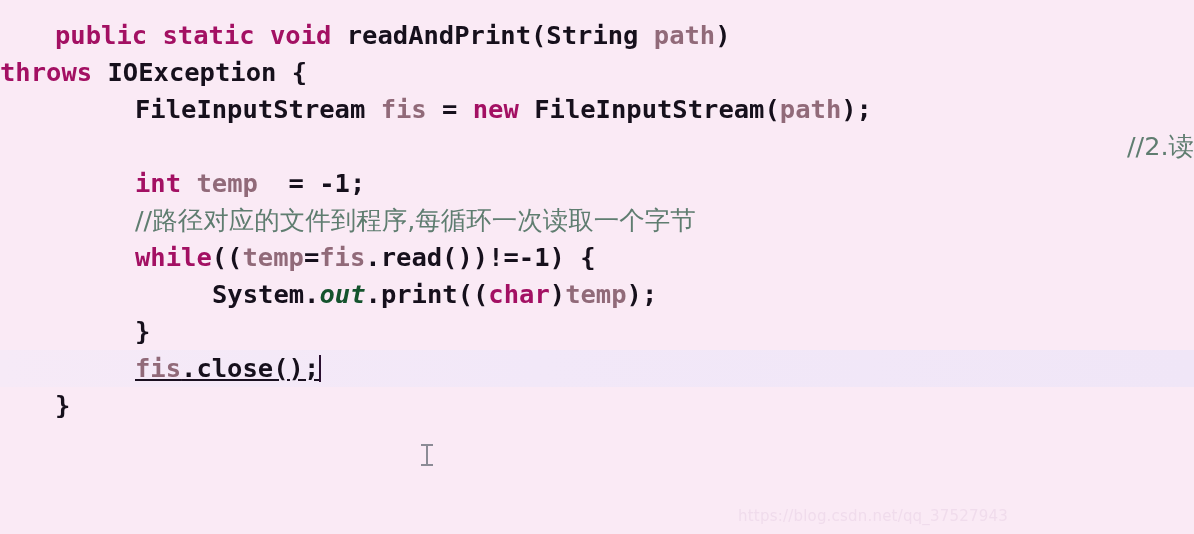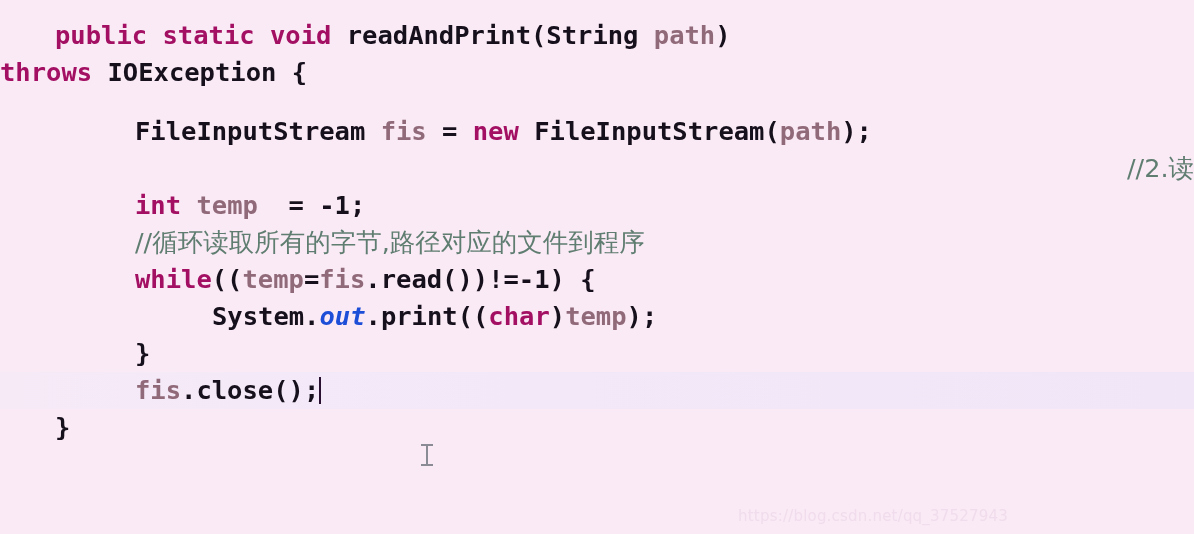--- a/index.html
+++ b/index.html
@@ -25,29 +25,30 @@
     line-height: 37px;
     white-space: pre;
     font-family: "DejaVu Sans Mono", monospace;
     font-size: 25.5px;
     font-weight: bold;
     letter-spacing: 0px;
     color: #1a1020;
   }
   .code-line.current {
     background: linear-gradient(to right, #f6eaf7 0%, #f2e8f8 45%, #f0e6f7 100%);
+    text-decoration: underline;
   }
   .tok {
     font-family: "DejaVu Sans Mono", monospace;
   }
   .kw      { color: #a31063; }
   .ident   { color: #916a79; }
   .plain   { color: #16101c; }
   .comment { color: #5f7d70; font-family: "DejaVu Sans", "DejaVu Sans Mono", sans-serif; font-weight: normal; }
-  .field   { color: #1d4ed8; font-style: italic; }
+  .field   { color: #14532d; font-style: italic; }
 
   .caret {
     display: inline-block;
     width: 2px;
     height: 27px;
     background: #2a1030;
     vertical-align: -5px;
     margin-left: 0px;
   }
 
@@ -70,21 +71,21 @@
     font-family: "DejaVu Sans", sans-serif;
     font-size: 15px;
     color: #f0dcec;
     letter-spacing: 0.2px;
     user-select: none;
   }
 
   .ln-0  { padding-left: 55px;  }
   .ln-1  { }
   .ln-2  { padding-left: 135px; }
-  .ln-3  { padding-left: 135px; margin-top: 22px; }
+  .ln-3  { padding-left: 135px; }
   .ln-4  { padding-left: 135px; text-align: right; }
   .ln-5  { padding-left: 135px; }
   .ln-6  { padding-left: 135px; }
   .ln-7  { padding-left: 135px; }
   .ln-8  { padding-left: 212px; }
   .ln-9  { padding-left: 135px; }
   .ln-10 { padding-left: 135px; }
   .ln-11 { padding-left: 135px; }
   .ln-12 { padding-left: 55px;  }
 
@@ -94,21 +95,21 @@
 <body>
 
 <div id="editor">
 
   <div id="code-area">
       <div class="code-line ln-0"><span class="tok kw">public</span><span class="tok plain"> </span><span class="tok kw">static</span><span class="tok plain"> </span><span class="tok kw">void</span><span class="tok plain"> </span><span class="tok plain">readAndPrint(String </span><span class="tok ident">path</span><span class="tok plain">)</span></div>
       <div class="code-line ln-1"><span class="tok kw">throws</span><span class="tok plain"> IOException {</span></div>
       <div class="code-line ln-3"><span class="tok plain">FileInputStream </span><span class="tok ident">fis</span><span class="tok plain"> = </span><span class="tok kw">new</span><span class="tok plain"> FileInputStream(</span><span class="tok ident">path</span><span class="tok plain">);</span></div>
       <div class="code-line ln-4"><span class="tok comment">//2.读</span></div>
       <div class="code-line ln-5"><span class="tok kw">int</span><span class="tok plain"> </span><span class="tok ident">temp</span><span class="tok plain">  = -1;</span></div>
-      <div class="code-line ln-6"><span class="tok comment">//循环读取所有的字节,路径对应的文件到程序</span></div>
+      <div class="code-line ln-6"><span class="tok comment">//路径对应的文件到程序,每循环一次读取一个字节</span></div>
       <div class="code-line ln-7"><span class="tok kw">while</span><span class="tok plain">((</span><span class="tok ident">temp</span><span class="tok plain">=</span><span class="tok ident">fis</span><span class="tok plain">.read())!=-1) {</span></div>
       <div class="code-line ln-8"><span class="tok plain">System.</span><span class="tok field">out</span><span class="tok plain">.print((</span><span class="tok kw">char</span><span class="tok plain">)</span><span class="tok ident">temp</span><span class="tok plain">);</span></div>
       <div class="code-line ln-9"><span class="tok plain">}</span></div>
       <div class="code-line ln-11 current"><span class="tok ident">fis</span><span class="tok plain">.close();</span><span class="caret"></span></div>
       <div class="code-line ln-12"><span class="tok plain">}</span></div>
     </div>
 
   <div id="mouse-cursor">
     <div class="capT"></div>
     <div class="bar"></div>

